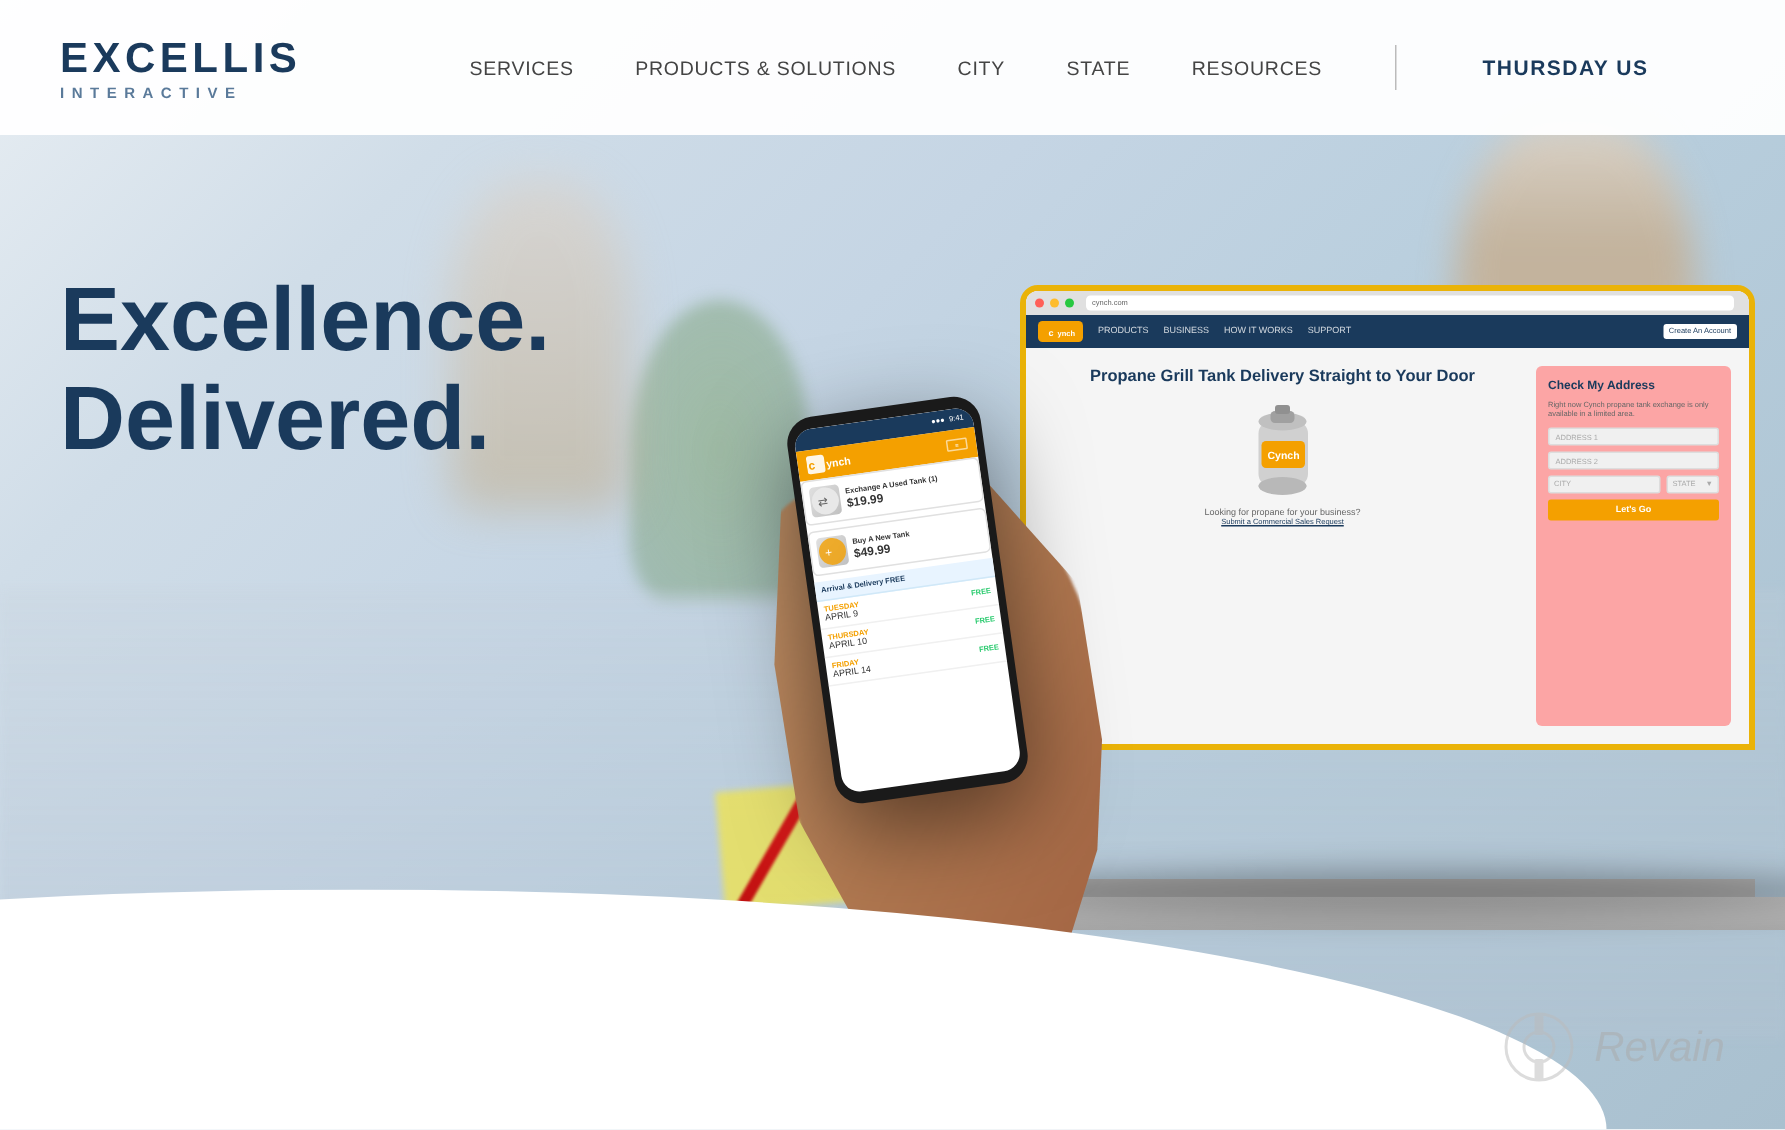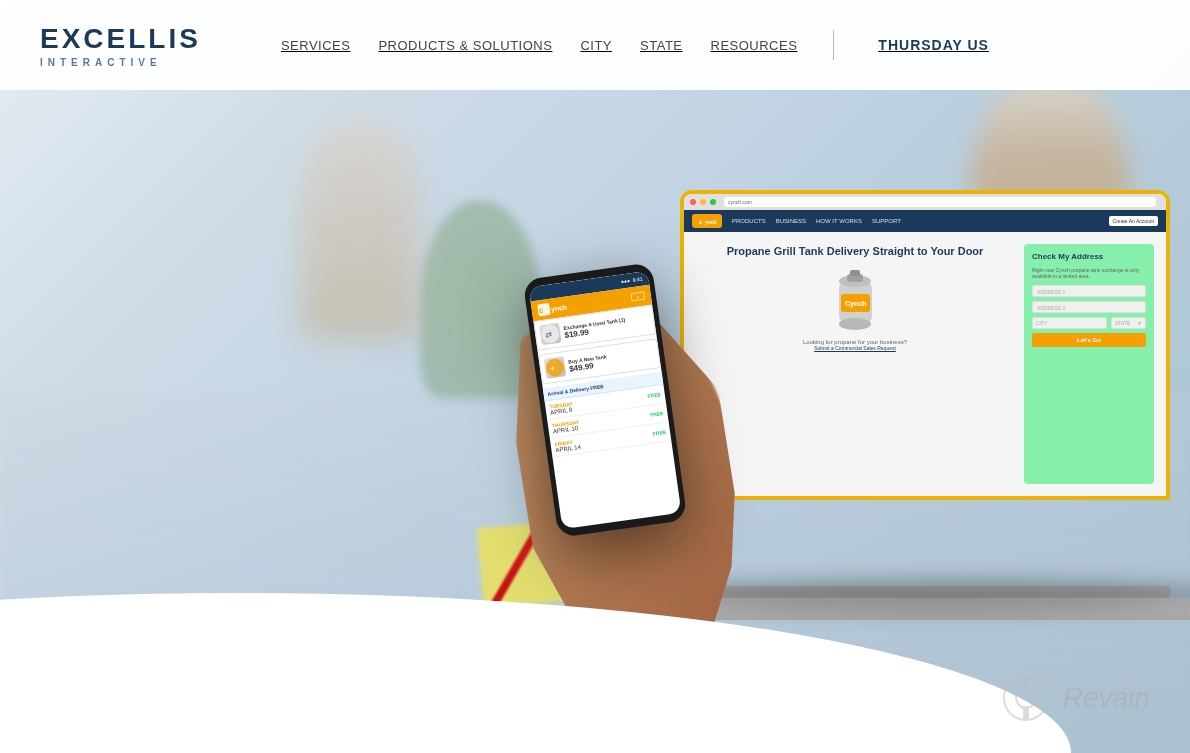--- a/index.html
+++ b/index.html
@@ -50,43 +50,42 @@
       display: flex;
       align-items: center;
       padding: 0 40px;
       z-index: 10;
       background: rgba(255,255,255,0.95);
     }
 
     .logo-container {
       display: flex;
       flex-direction: column;
-      margin-right: 80px;
+      margin-right: 112px;
     }
     .logo-main {
       font-size: 28px;
       font-weight: 700;
       color: #1a3a5c;
       letter-spacing: 3px;
       font-family: 'Arial', sans-serif;
     }
     .logo-sub {
       font-size: 10px;
       letter-spacing: 5px;
       color: #5a7a9a;
       margin-top: 2px;
       font-weight: 700;
     }
 
     .nav-links {
       display: flex;
       align-items: center;
-      gap: 28px;
+      gap: 41px;
       flex: 1;
-      text-decoration: underline;
     }
     .nav-link {
       font-size: 13px;
       font-weight: 500;
       color: #444;
       text-decoration: none;
       letter-spacing: 0.5px;
       cursor: pointer;
     }
     .nav-divider {
@@ -236,21 +235,21 @@
       display: flex;
       gap: 10px;
     }
 
     .cynch-left-col {
       flex: 1;
     }
 
     .cynch-right-col {
       width: 130px;
-      background: #86efac;
+      background: #fca5a5;
       padding: 8px;
       border-radius: 4px;
     }
 
     .cynch-headline {
       font-size: 11px;
       font-weight: bold;
       color: #1a3a5c;
       line-height: 1.3;
       margin-bottom: 8px;
@@ -536,20 +535,24 @@
     <a class="nav-link">PRODUCTS &amp; SOLUTIONS</a>
     <a class="nav-link">CITY</a>
     <a class="nav-link">STATE</a>
     <a class="nav-link">RESOURCES</a>
     <div class="nav-divider"></div>
     <a class="nav-contact">THURSDAY US</a>
   </div>
 </nav>
 
 <div class="hero-content">
+  <h1 class="hero-headline">
+    <span>Excellence.</span><br>
+    <span>Delivered.</span>
+  </h1>
 </div>
 
 <div class="devices-container">
 
   <div class="laptop">
     <div class="laptop-screen">
 
       <div class="cynch-site">
 
         <div style="height:16px; background:#e0e0e0; display:flex; align-items:center; padding:0 6px; gap:4px;">

